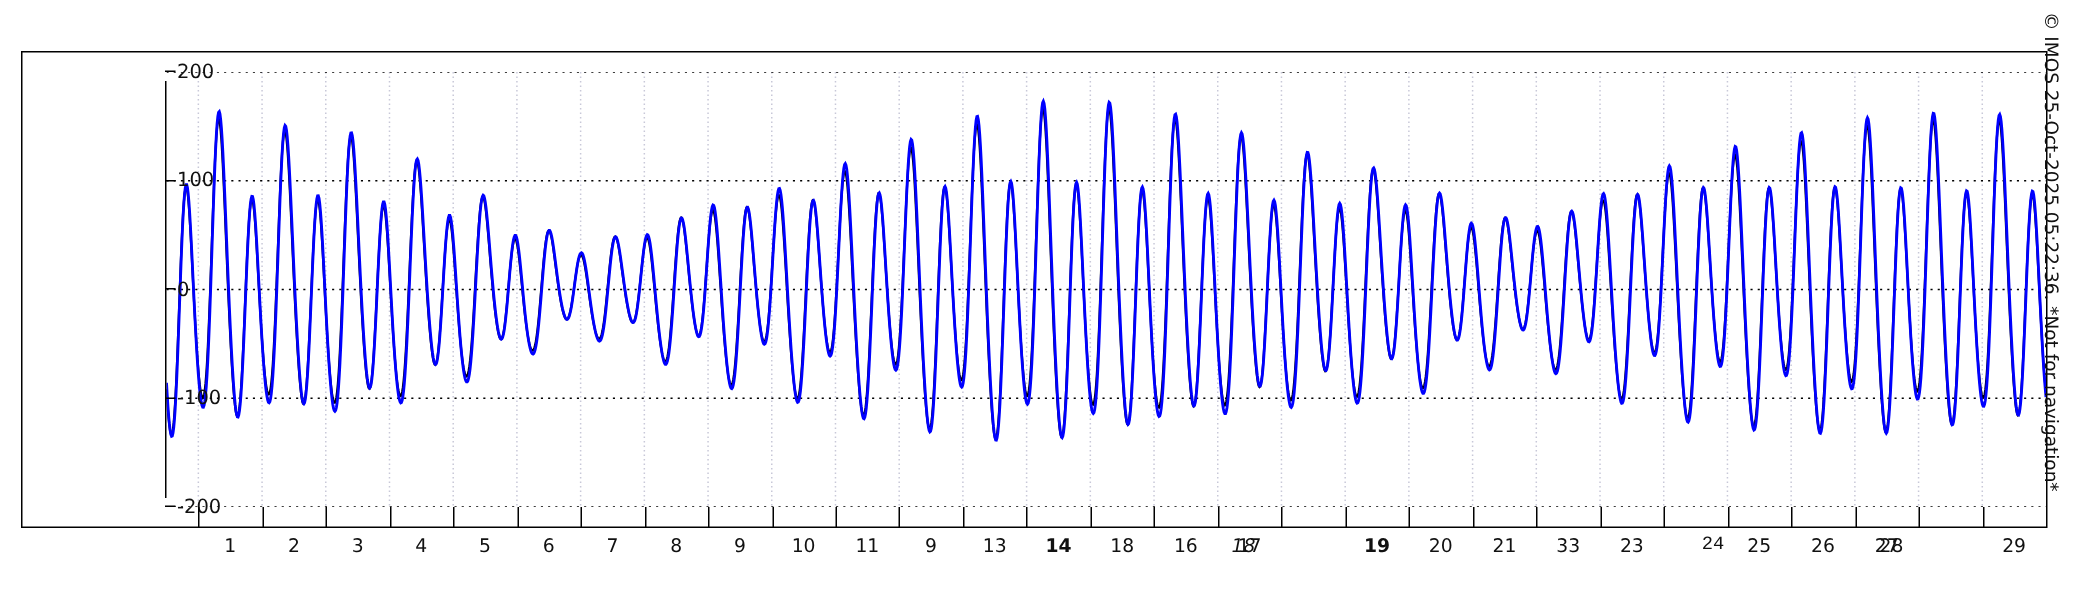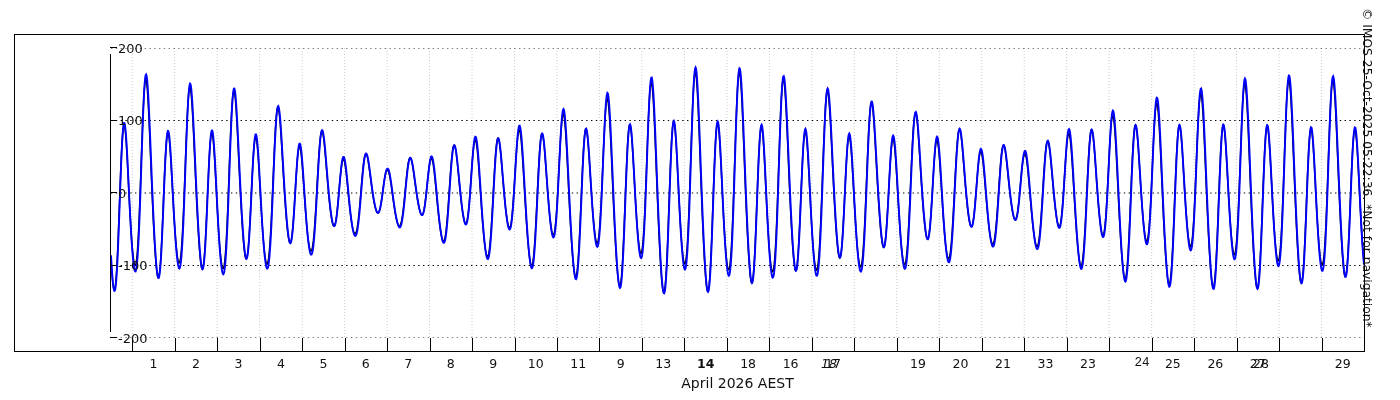--- a/index.html
+++ b/index.html
@@ -248,29 +248,28 @@
       <div class="x-label" style="left: 493.271px;">9</div>
       <div class="x-label" style="left: 535.746px;">10</div>
       <div class="x-label" style="left: 578.22px;">11</div>
       <div class="x-label" style="left: 620.695px;">9</div>
       <div class="x-label" style="left: 663.169px;">13</div>
       <div class="x-label" style="left: 705.644px; font-weight: bold;">14</div>
       <div class="x-label" style="left: 748.119px;">18</div>
       <div class="x-label" style="left: 790.593px;">16</div>
       <div class="x-label" style="left: 833.068px;">17</div>
       <div class="x-label" style="left: 829px; font-style: italic;">18</div>
-      <div class="x-label" style="left: 918.017px;">19</div>
+      <div class="x-label" style="left: 918.017px; font-weight: bold;">19</div>
       <div class="x-label" style="left: 960.492px; text-align: center;">20</div>
       <div class="x-label" style="left: 1002.97px;">21</div>
       <div class="x-label" style="left: 1045.44px;">33</div>
       <div class="x-label" style="left: 1087.92px;">23</div>
       <div class="x-label" style="left: 1142px; font-family: Liberation Mono, monospace;">24</div>
       <div class="x-label" style="left: 1172.86px;">25</div>
       <div class="x-label" style="left: 1215.34px;">26</div>
       <div class="x-label" style="left: 1257.81px;">27</div>
       <div class="x-label" style="left: 1261px;">28</div>
       <div class="x-label" style="left: 1342.76px;">29</div>
     </div>
-  <div id="x-axis-title">April 2026 AEST</div>
 
   <div id="credit">© IMOS 25-Oct-2025 05:22:36. *Not for navigation*</div>
 
 </div>
 
 </body></html>

